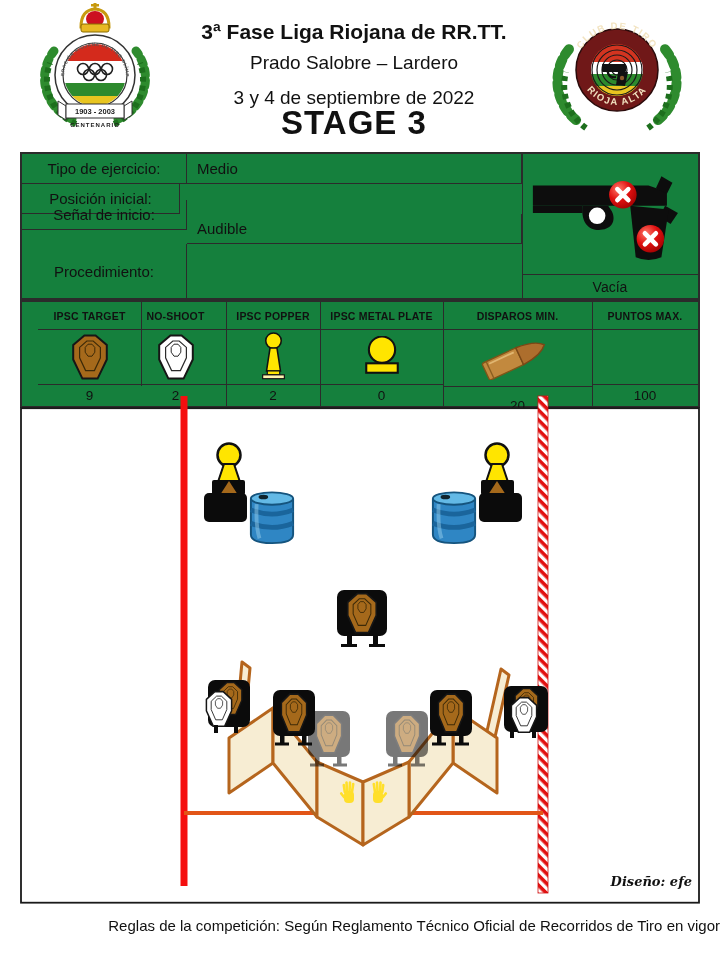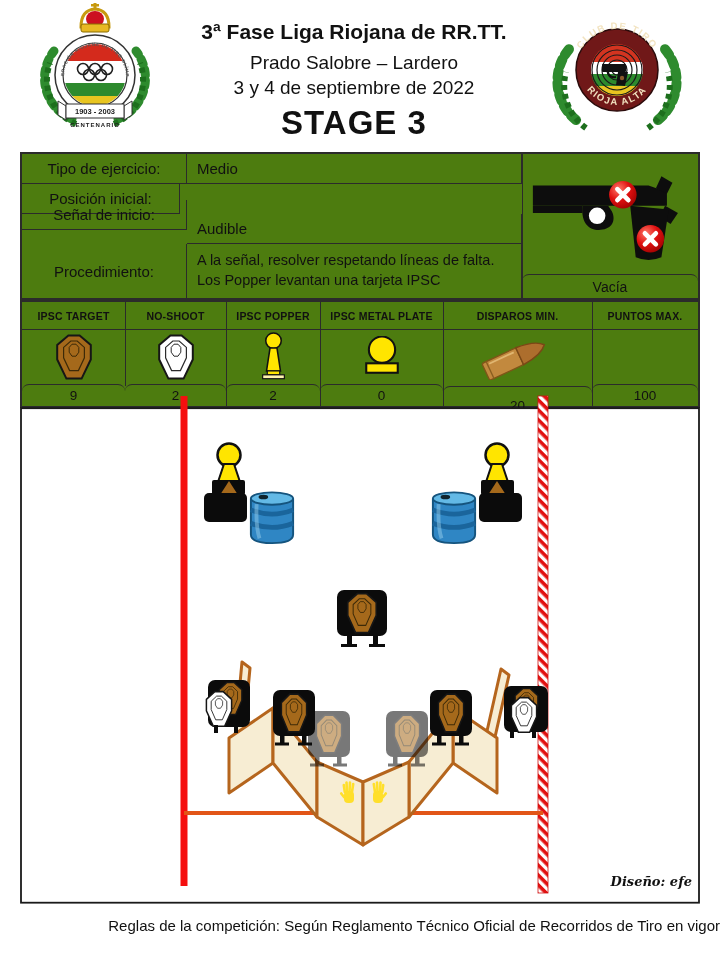--- a/index.html
+++ b/index.html
@@ -3,32 +3,32 @@
 <meta charset="utf-8">
 <style>
   html,body{margin:0;padding:0;background:#e8e8e8;}
   .page{position:relative;width:720px;height:960px;background:#fff;
         font-family:"Liberation Sans",sans-serif;color:#111;overflow:hidden;margin:0 auto;}
   .abs{position:absolute;}
   .c{position:absolute;box-sizing:border-box;display:flex;align-items:center;justify-content:center;}
   .hdr-center{position:absolute;left:160px;width:388px;text-align:center;}
   .title{top:20px;font-size:21px;font-weight:bold;}
   .subtitle{top:52px;font-size:19px;}
-  .datetxt{top:77px;font-size:19px;}
+  .datetxt{top:87px;font-size:19px;}
   .stage{top:104px;font-size:33px;font-weight:bold;letter-spacing:1px;}
-  .tbl{position:absolute;box-sizing:border-box;border:2px solid #2b2b2b;background:#4d7c0f;}
+  .tbl{position:absolute;box-sizing:border-box;border:2px solid #2b2b2b;background:#15803d;}
   .lbl{font-size:15px;}
   .val{justify-content:flex-start;padding-left:10px;font-size:15px;text-align:left;}
   .pre{white-space:pre-line;font-size:14.5px;line-height:1.35;}
   .eq-h{font-size:10.5px;font-weight:bold;letter-spacing:0.2px;}
   .eq-v{font-size:13.5px;}
   .footer{position:absolute;left:0;top:917px;width:720px;text-align:right;font-size:15px;}
   .br{border-right:1.5px solid #2b2b2b;}
   .bb{border-bottom:1.5px solid #2b2b2b;}
-  .bt{border-top:1.5px solid #2b2b2b;border-radius:7px;}
+  .bt{border-top:1.5px solid #2b2b2b;}
 </style>
 </head>
 <body>
 
 <div class="page">
 
   <svg width="0" height="0" style="position:absolute" aria-hidden="true">
     <defs>
       <polygon id="oct-outer" points="36,2 64,2 92,26 92,62 69,110 31,110 8,62 8,26"></polygon>
       <g id="sym-ipsc">
@@ -190,22 +190,20 @@
     </text>
   </svg>
 
   <div class="tbl" style="left:20px;top:152px;width:680px;height:148px">
     <div class="c lbl br bb" style="left:0;top:0;width:165px;height:30px">Tipo de ejercicio:</div>
     <div class="c val br bb" style="left:165px;top:0;width:335px;height:30px">Medio</div>
     <div class="c lbl br bb" style="left:0;top:30px;width:158px;height:30px">Posición inicial:</div>
     <div class="c lbl br bb" style="left:0;top:46px;width:165px;height:30px">Señal de inicio:</div>
     <div class="c val br bb" style="left:165px;top:60px;width:335px;height:30px">Audible</div>
     <div class="c lbl br" style="left:0;top:90px;width:165px;height:54px">Procedimiento:</div>
-    <div class="c val br pre" style="left:165px;top:90px;width:335px;height:54px">A la señal, resolver respetando líneas de falta.
-Los Popper levantan una tarjeta IPSC</div>
 
     <div class="c" style="left:500px;top:0;width:176px;height:120px">
       <svg width="166" height="112" viewBox="0 0 180 122">
         <path d="M6,30 H132 L152,37 V52 H6 Z" fill="#0d0d0d"></path>
         <path d="M146,20 l12,7 -6,12 -12,-6 z" fill="#0d0d0d"></path>
         <path d="M6,52 H60 V60 H6 Z" fill="#0d0d0d"></path>
         <path d="M60,52 C58,74 70,80 82,78 C94,76 96,66 92,58 L88,52 Z" fill="#0d0d0d"></path>
         <circle cx="76" cy="63" r="9" fill="#fff"></circle>
         <path d="M150,52 l14,8 -8,12 -12,-8 z" fill="#0d0d0d"></path>
         <path d="M112,52 L154,56 L146,108 Q132,114 118,108 Z" fill="#0d0d0d"></path>
@@ -218,21 +216,21 @@
           <path d="M-6,-6 L6,6 M-6,6 L6,-6" stroke="#fff" stroke-width="5" stroke-linecap="round"></path>
         </g>
       </svg>
     </div>
     <div class="c bt" style="left:500px;top:120px;width:176px;height:24px;font-size:14px">Vacía</div>
     <div style="position:absolute;left:500px;top:0;width:0;height:144px;border-left:1.5px solid #2b2b2b"></div>
   </div>
 
   <div class="tbl" style="left:20px;top:300px;width:680px;height:108px">
 
-    <div class="abs br" style="left:0;top:0;width:103px;height:84px">
+    <div class="abs br" style="left:16px;top:0;width:103px;height:84px">
       <div class="c eq-h bb" style="left:0;top:0;width:100%;height:28px">IPSC TARGET</div>
       <div class="c" style="left:0;top:28px;width:100%;height:54px">
         <svg width="40" height="48" viewBox="0 0 100 112">
             <use href="#sym-ipsc"></use>
           </svg>
       </div>
       <div class="c eq-v bt" style="left:0;top:82px;width:100%;height:22px">9</div>
     </div>
 
     <div class="abs br" style="left:103px;top:0;width:101px;height:104px">

